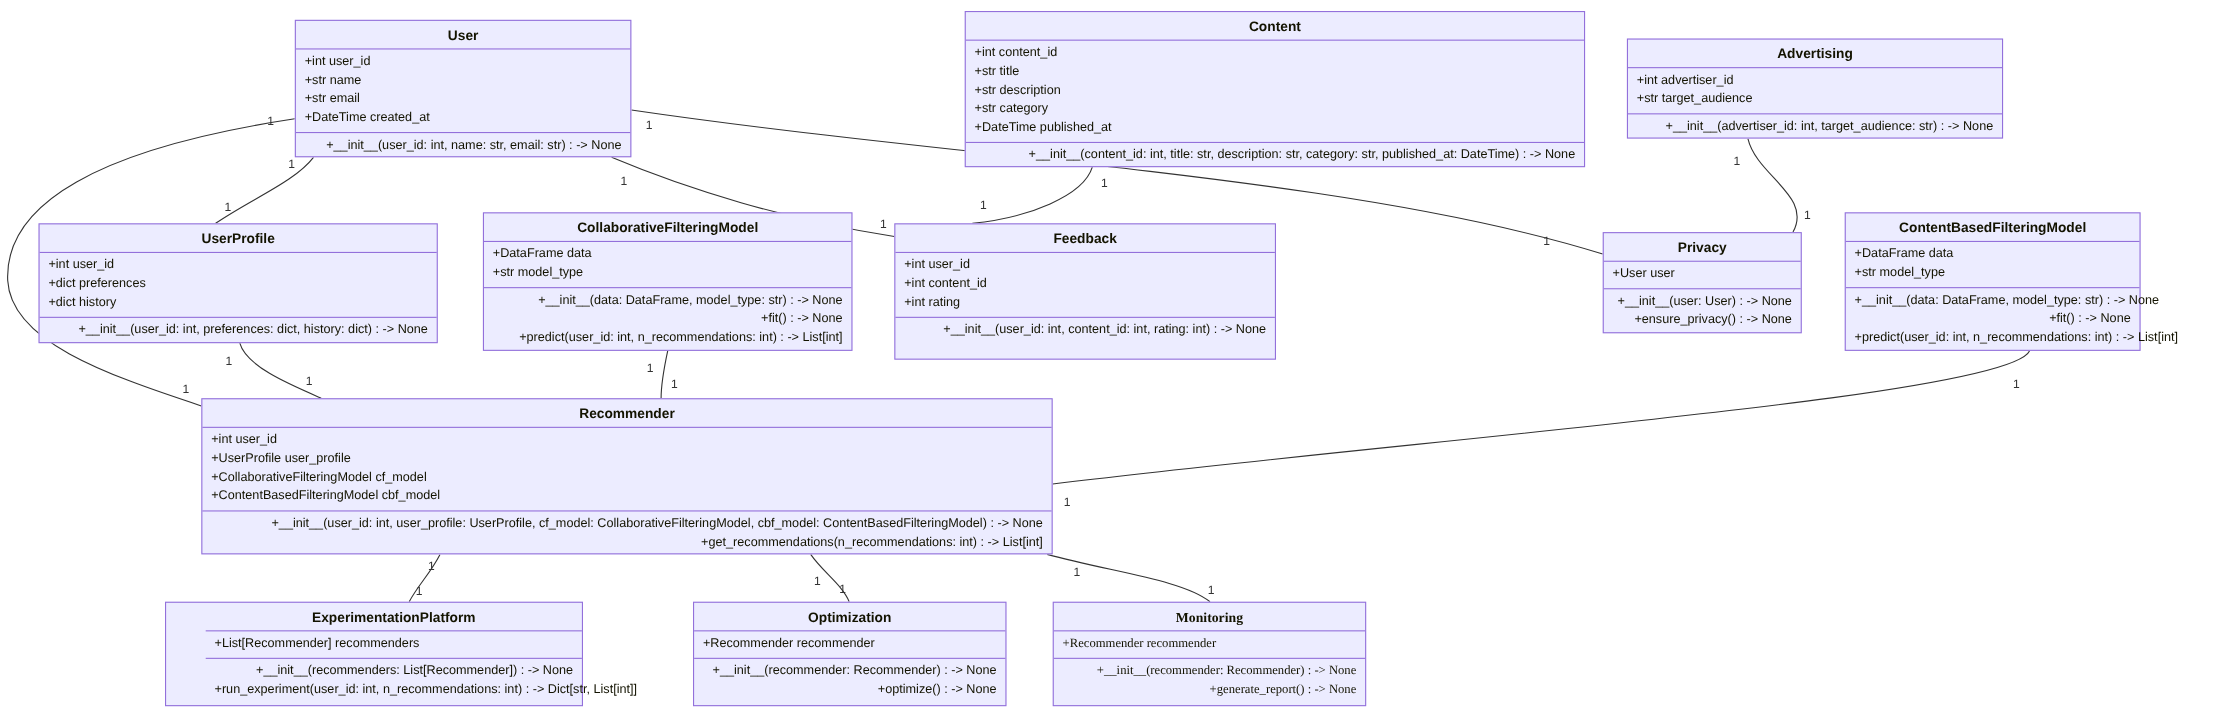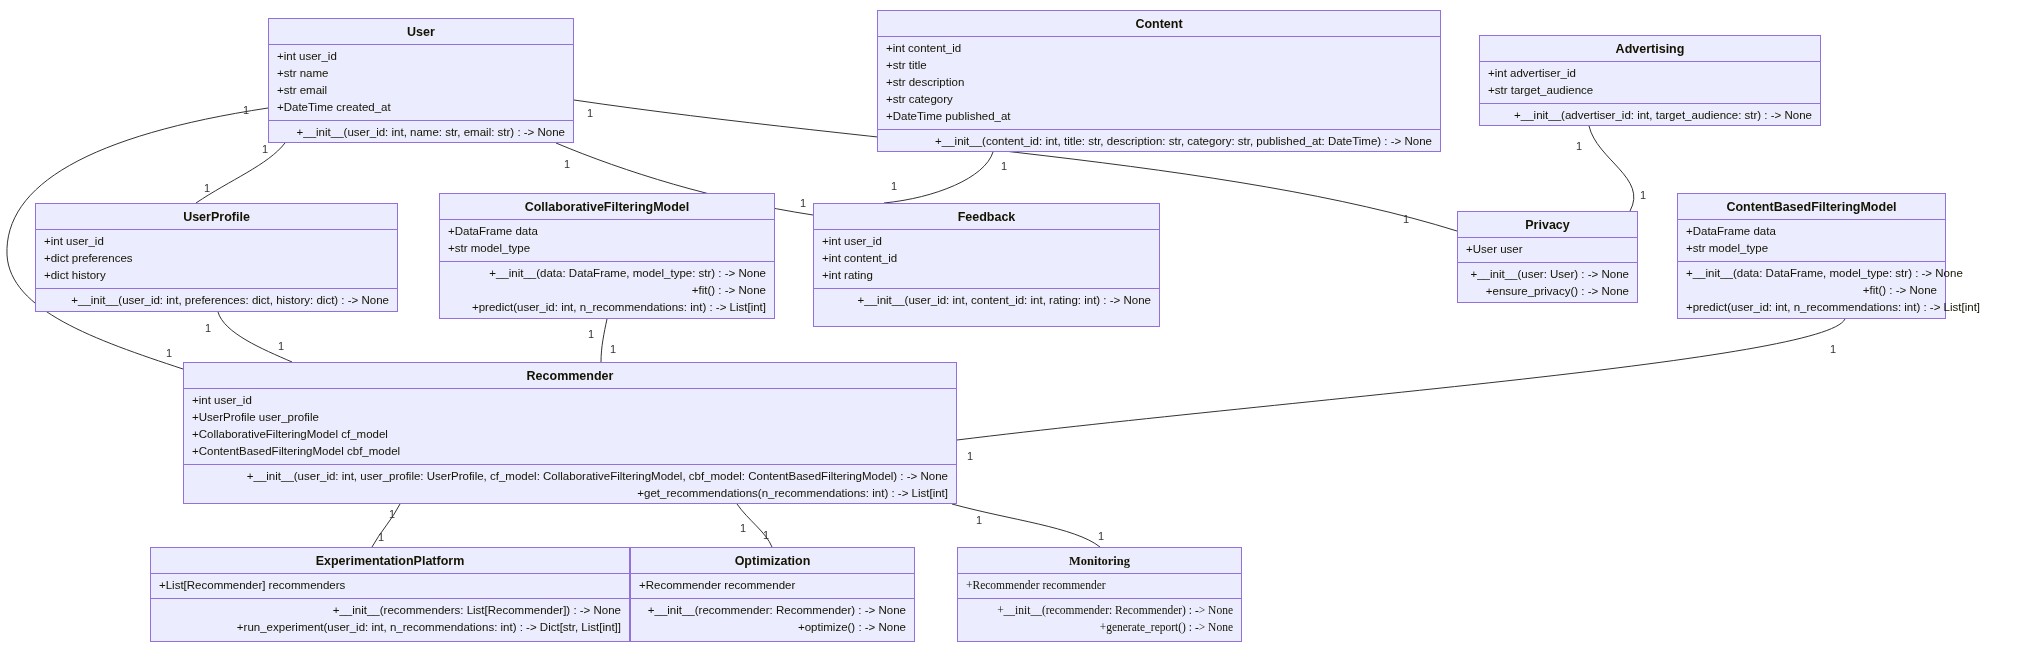--- a/index.html
+++ b/index.html
@@ -158,21 +158,21 @@
           <div class="member">+int user_id</div>
           <div class="member">+UserProfile user_profile</div>
           <div class="member">+CollaborativeFilteringModel cf_model</div>
           <div class="member">+ContentBasedFilteringModel cbf_model</div>
         </div>
         <div class="class-methods">
           <div class="member">+__init__(user_id: int, user_profile: UserProfile, cf_model: CollaborativeFilteringModel, cbf_model: ContentBasedFilteringModel) : -&gt; None</div>
           <div class="member">+get_recommendations(n_recommendations: int) : -&gt; List[int]</div>
         </div>
       </div>
-      <div class="class-box" style="left: 150px; top: 547px; width: 480px; height: 95px;">
+      <div class="class-box" style="left: 150px; top: 547px; width: 380px; height: 95px; padding-left: 36px;">
         <div class="class-title">ExperimentationPlatform</div>
         <div class="class-attrs">
           <div class="member">+List[Recommender] recommenders</div>
         </div>
         <div class="class-methods">
           <div class="member">+__init__(recommenders: List[Recommender]) : -&gt; None</div>
           <div class="member">+run_experiment(user_id: int, n_recommendations: int) : -&gt; Dict[str, List[int]]</div>
         </div>
       </div>
       <div class="class-box" style="left: 630px; top: 547px; width: 285px; height: 95px;">

